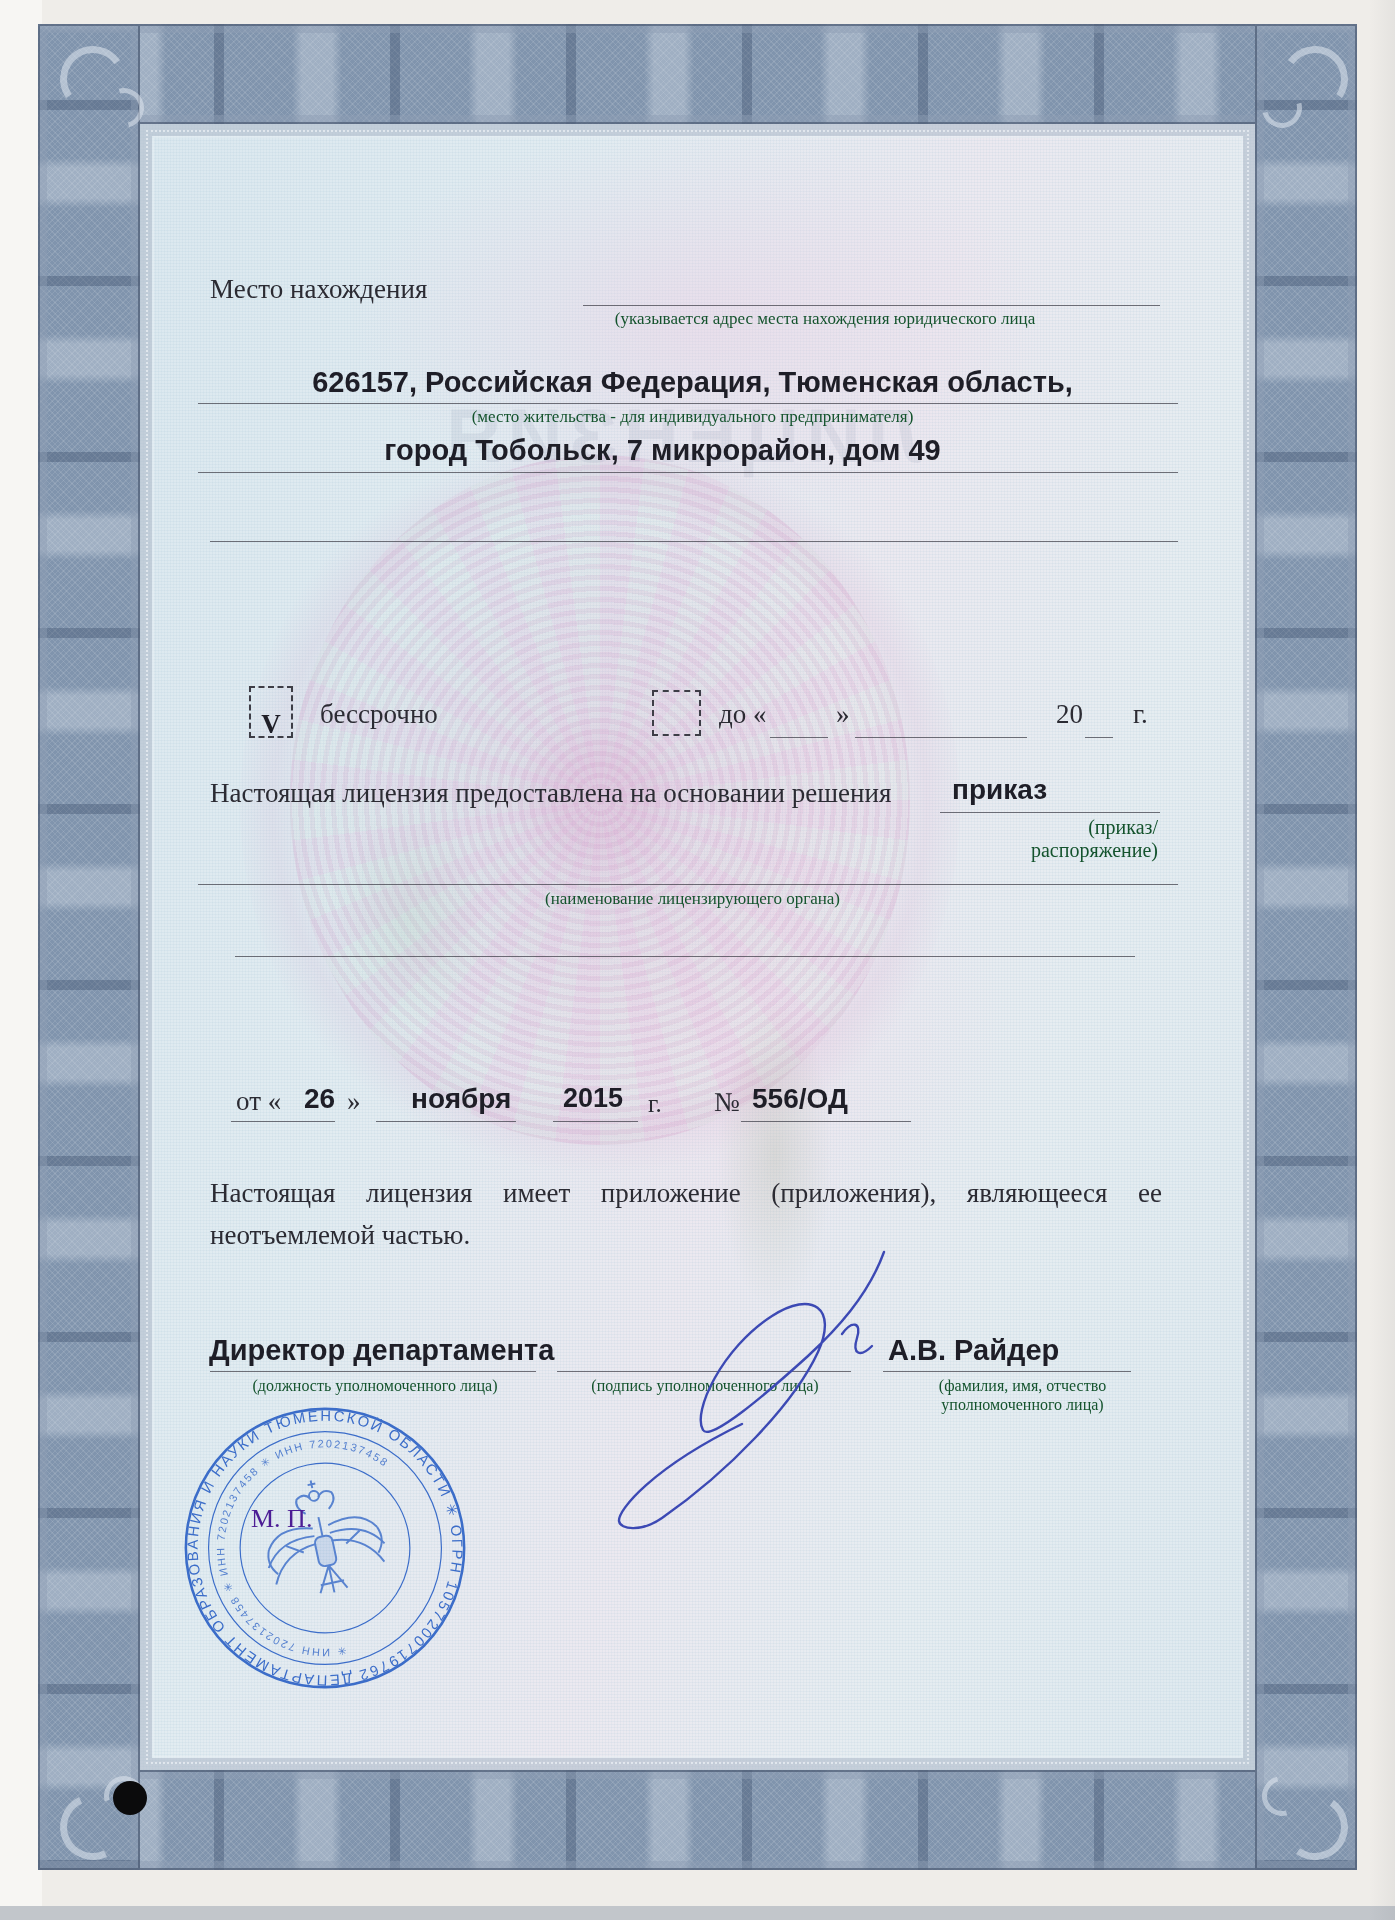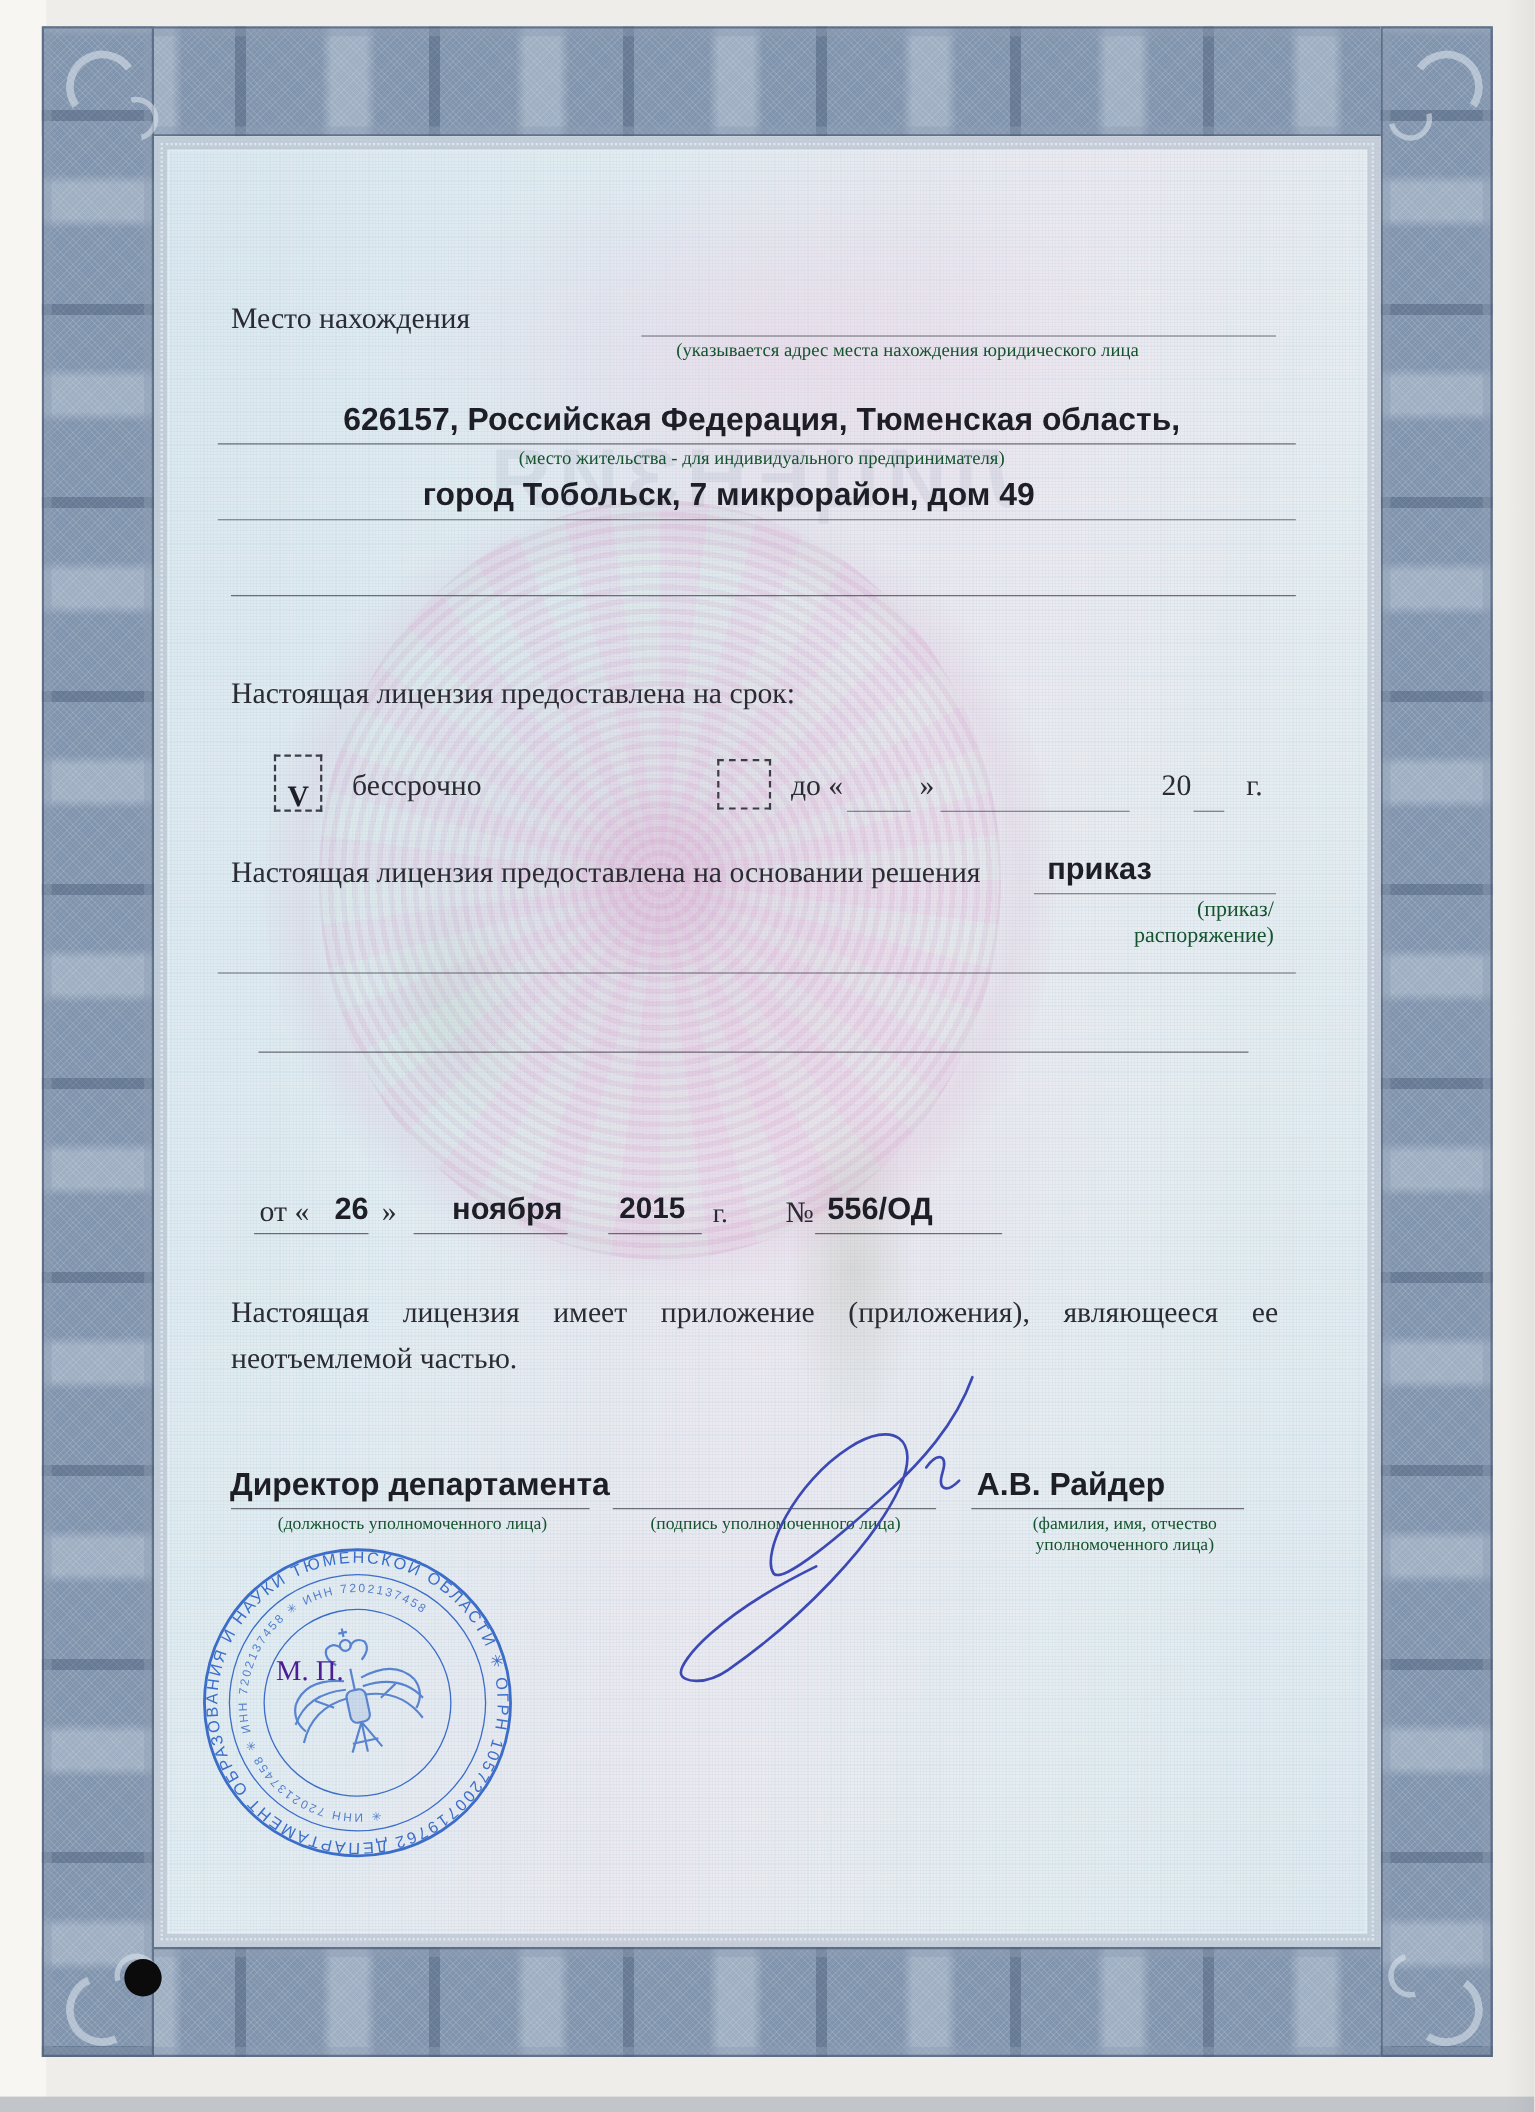--- a/index.html
+++ b/index.html
@@ -155,39 +155,39 @@
   <div class="rule rule-loc"></div>
   <div class="abs cap loc-hint">(указывается адрес места нахождения юридического лица</div>
 
   <div class="abs bold29 center addr1">626157, Российская Федерация, Тюменская область,</div>
   <div class="rule rule-a1"></div>
   <div class="abs cap addr-hint">(место жительства - для индивидуального предпринимателя)</div>
   <div class="abs bold29 center addr2">город Тобольск, 7 микрорайон, дом 49</div>
   <div class="rule rule-a2"></div>
   <div class="rule rule-blank1"></div>
 
-  <div class="abs serif27 term-label">Настоящая лицензия предоставлена на срок:</div>
   <div class="chk cb1">
       <span>V</span>
     </div>
   <div class="abs serif27 term-opt">бессрочно</div>
   <div class="chk cb2"></div>
   <div class="abs serif27 until-prefix">до «</div>
   <div class="rule rule-u1"></div>
   <div class="abs serif27 until-close">»</div>
   <div class="rule rule-u2"></div>
   <div class="abs serif27 year-20">20</div>
   <div class="rule rule-u3"></div>
   <div class="abs serif27 year-g">г.</div>
 
   <div class="abs serif27 basis-label">Настоящая лицензия предоставлена на основании решения</div>
   <div class="abs bold28 basis-value">приказ</div>
   <div class="rule rule-b1"></div>
   <div class="abs cap basis-hint">(приказ/распоряжение)</div>
   <div class="rule rule-b2"></div>
+  <div class="abs cap authority-hint">(наименование лицензирующего органа)</div>
   <div class="rule rule-blank2"></div>
 
   <div class="abs serif27 date-prefix">от «</div>
   <div class="abs bold28 date-day">26</div>
   <div class="rule rule-d1"></div>
   <div class="abs serif27 date-close">»</div>
   <div class="abs bold28 date-month">ноября</div>
   <div class="rule rule-d2"></div>
   <div class="abs bold28 date-year">2015</div>
   <div class="rule rule-d3"></div>

